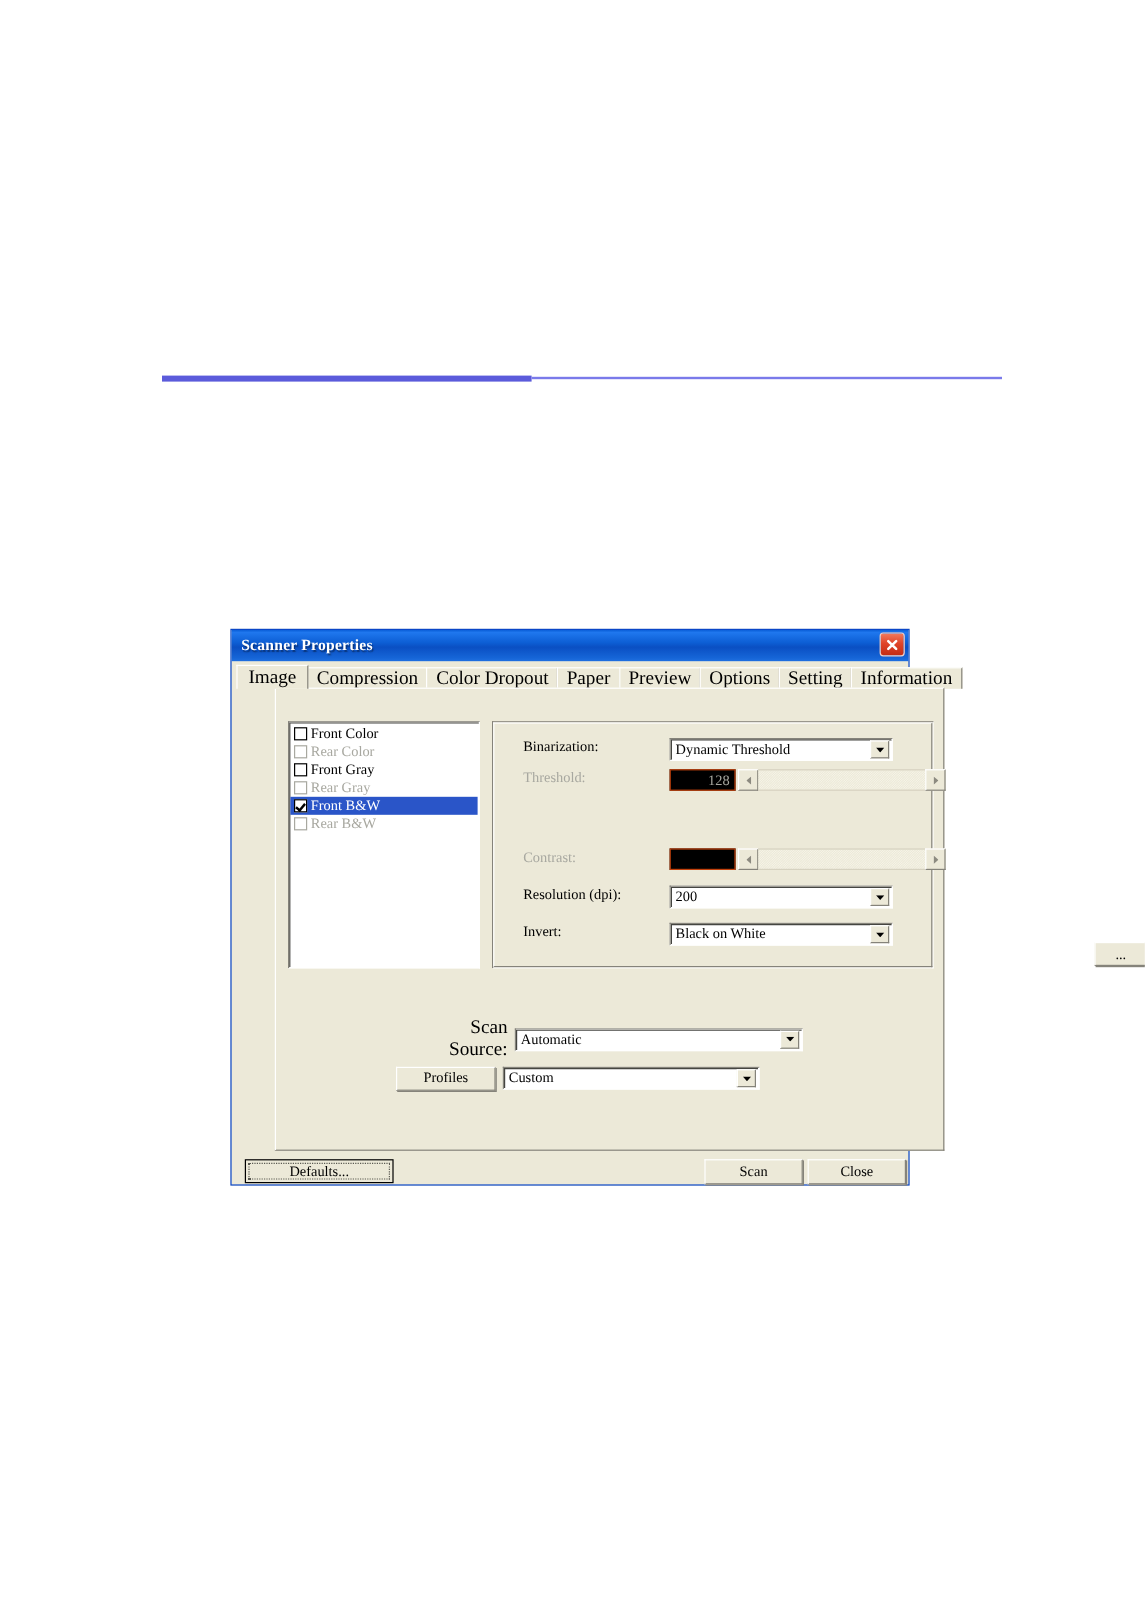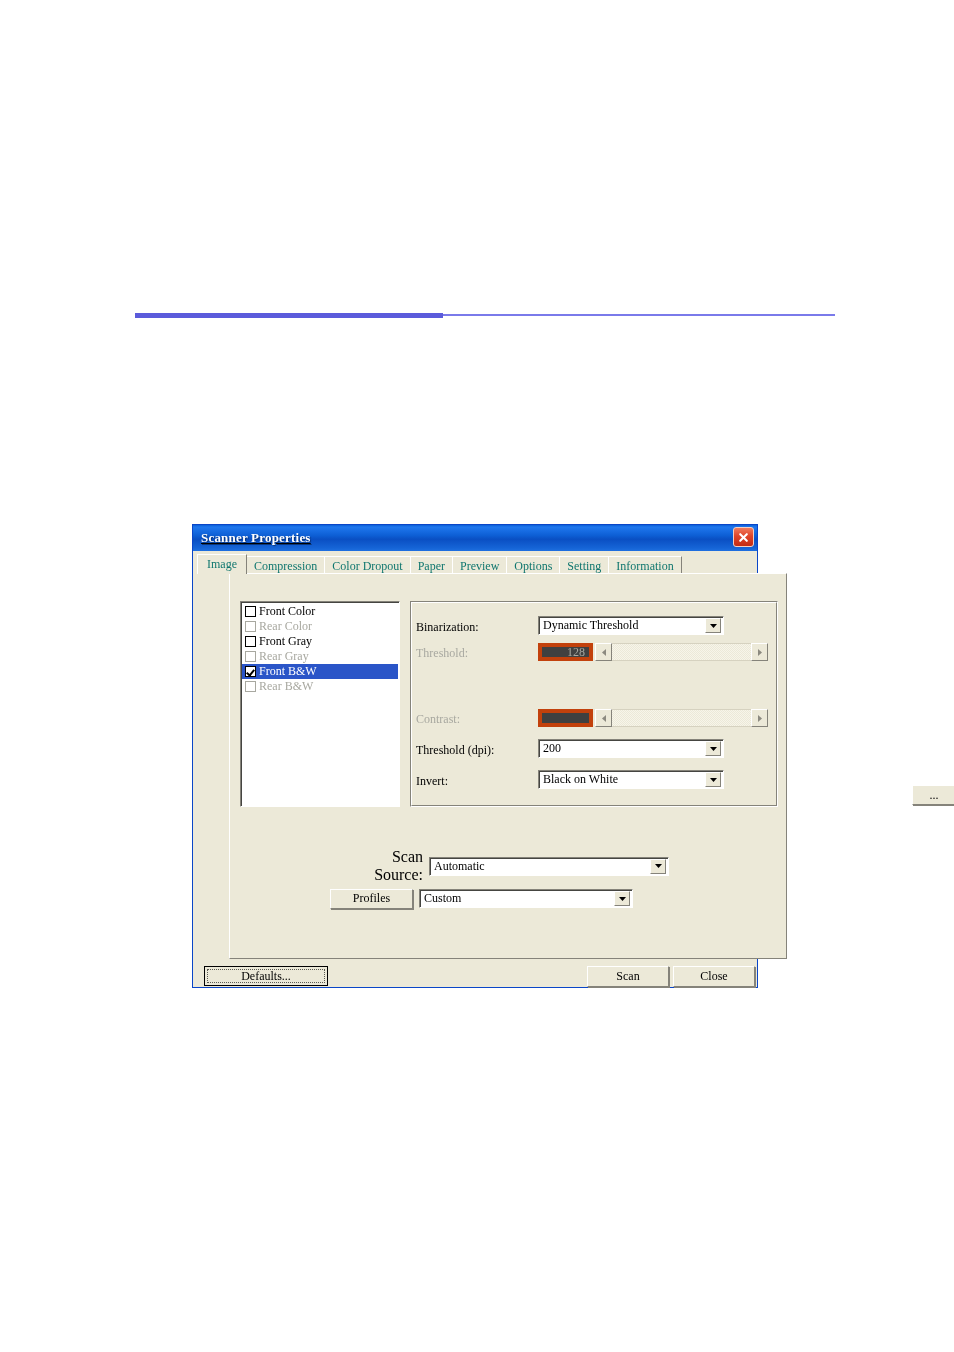--- a/index.html
+++ b/index.html
@@ -43,21 +43,20 @@
     position: absolute;
     left: 192px;
     top: 524px;
     width: 566px;
     height: 464px;
     background: #ece9d8;
     border: 1px solid #0a46c8;
     box-sizing: border-box;
     font-size: 12px;
     color: #000;
-    text-decoration: underline;
   }
 
   
   .titlebar {
     height: 26px;
     background: linear-gradient(to bottom,
       #0a5fd8 0%, #1f77ee 8%, #0d5fd5 40%, #0a4fc3 55%, #1564d6 88%, #1f6fe0 100%);
     position: relative;
     display: flex;
     align-items: center;
@@ -98,25 +97,25 @@
   }
   .tab {
     height: 18px;
     line-height: 18px;
     padding: 0 7px;
     background: #ece9d8;
     border: 1px solid #ffffff;
     border-right-color: #85837a;
     border-bottom: none;
     box-sizing: border-box;
-    font-size: 12px;
+    font-size: 16px;
     font-family: "Liberation Serif", serif;
     white-space: nowrap;
     margin-right: -1px;
-    color: #0f766e;
+    color: #000000;
   }
   .tab.active {
     height: 20px;
     line-height: 19px;
     padding: 0 9px 0 9px;
     position: relative;
     z-index: 3;
     background: #ece9d8;
     border: 1px solid #ffffff;
     border-right-color: #85837a;
@@ -204,24 +203,24 @@
   .groupbox-inner {
     position: absolute;
     left: 0; top: 0; right: 0; bottom: 0;
     border: 1px solid #ffffff;
     border-right-color: #85837a;
     border-bottom-color: #85837a;
   }
 
   .frow {
     position: absolute;
-    left: 4px;
-    height: 20px;
-    display: flex;
-    align-items: flex-end;
+    left: 24px;
+    height: 20px;
+    display: flex;
+    align-items: flex-start;
     width: 352px;
   }
   .flabel {
     width: 122px;
     font-size: 12px;
     font-family: "Liberation Serif", serif;
     flex: 0 0 auto;
   }
   .flabel.disabled { color: #a8a8a0; }
 
@@ -258,22 +257,22 @@
     display: flex;
     align-items: center;
     justify-content: center;
     flex: 0 0 auto;
   }
 
   
   .numbox {
     width: 55px;
     height: 18px;
-    background: #404040;
-    border: 4px solid #c2410c;
+    background: #000000;
+    border: 1px solid #c2410c;
     box-sizing: border-box;
     display: flex;
     align-items: center;
     justify-content: flex-end;
     padding-right: 4px;
     font-size: 12px;
     color: #a8a8a0;
     font-family: "Liberation Serif", serif;
   }
   .sbar {
@@ -516,21 +515,21 @@
             <span class="strack"></span>
             <span class="sbtn">
               <svg width="4" height="7" viewBox="0 0 4 7">
                   <path d="M0 0 L0 7 L4 3.5 Z" fill="#8c8a80"></path>
                 </svg>
             </span>
           </div>
         </div>
 
         <div class="frow" style="top:135px;">
-          <span class="flabel">Threshold (dpi):</span>
+          <span class="flabel">Resolution (dpi):</span>
           <div class="combo" style="width:186px;">
             <span class="cval">200</span>
             <span class="carrow">
               <svg width="7" height="4" viewBox="0 0 7 4">
                   <path d="M0 0 L7 0 L3.5 4 Z" fill="#000"></path>
                 </svg>
             </span>
           </div>
         </div>
 

